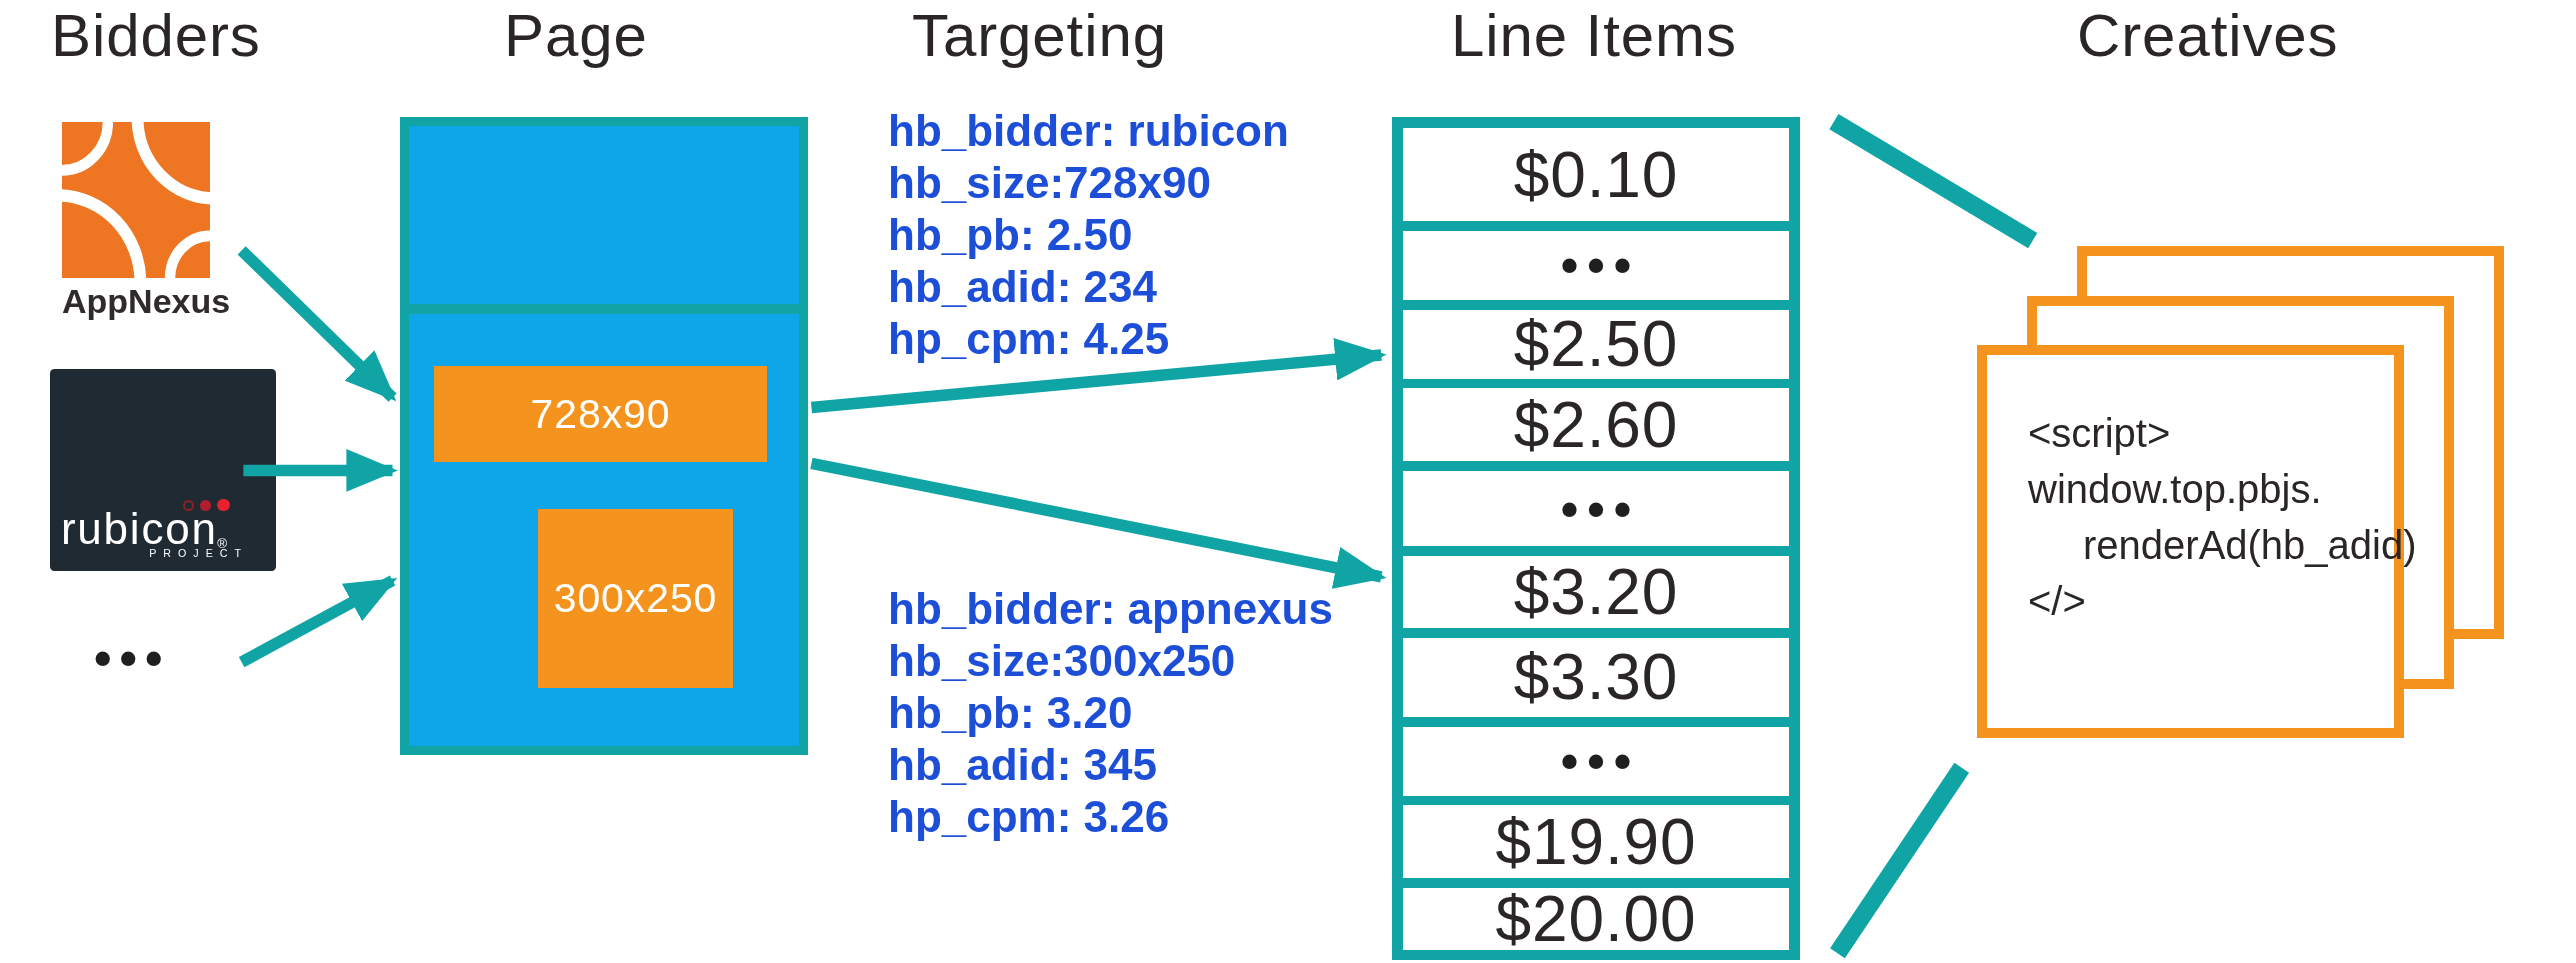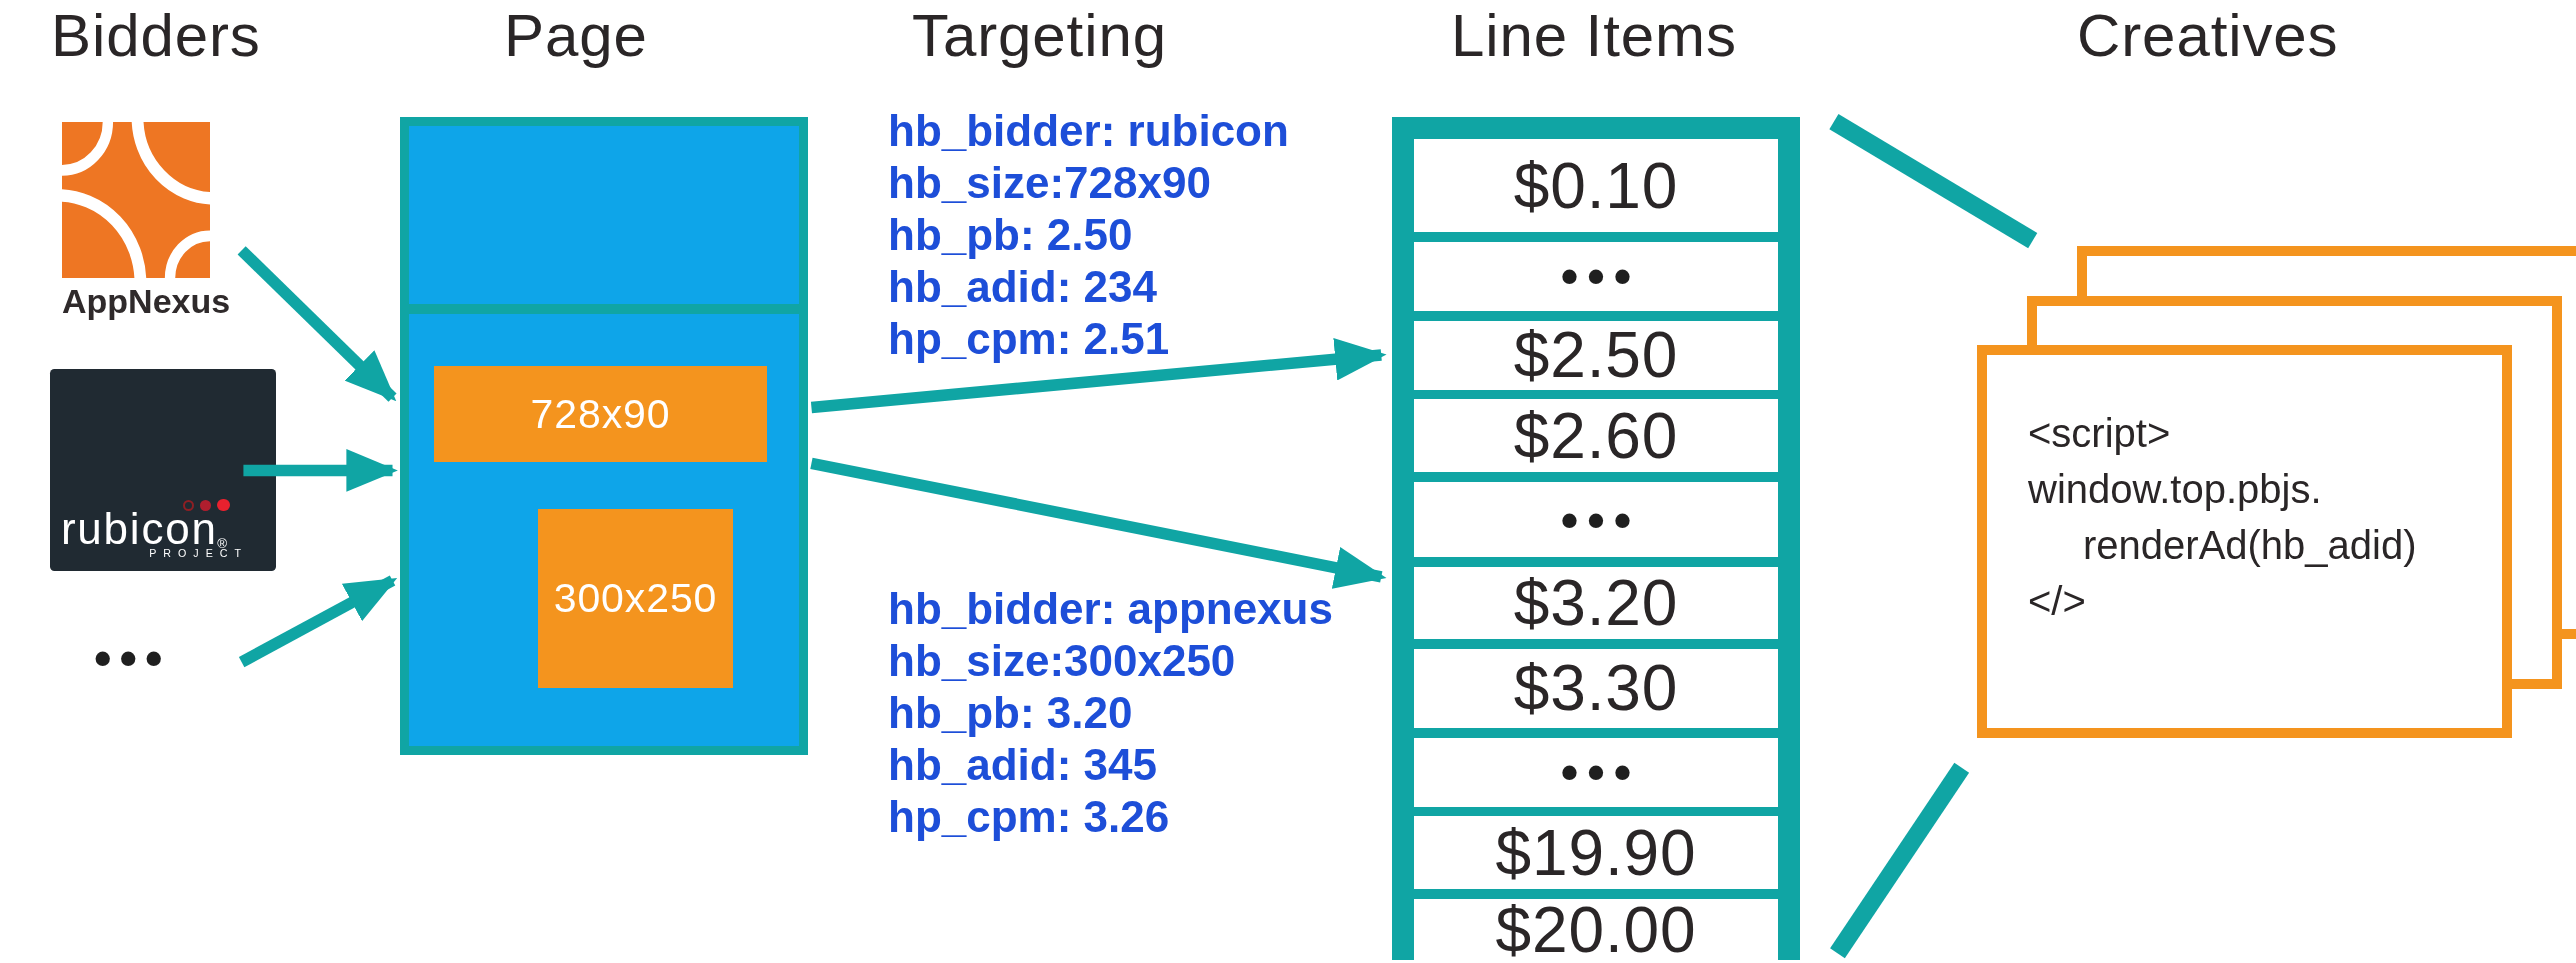--- a/index.html
+++ b/index.html
@@ -33,28 +33,28 @@
            color:#ffffff;font-size:41px;letter-spacing:0.9px;}
   .slot-banner{left:25px;top:240px;width:333px;height:96px;}
   .slot-rect{left:129px;top:383px;width:195px;height:179px;}
   
   .targeting-block{position:absolute;left:844px;font-size:44px;font-weight:bold;line-height:52px;
                    color:#1d4ed8;white-space:nowrap;}
   .tb-rubicon{top:105px;}
   .tb-appnexus{top:583px;}
   
   .li-table{position:absolute;left:1348px;top:117px;width:408px;height:843px;background:#10A5A4;
-            box-sizing:border-box;padding:22px;display:grid;row-gap:9.8px;
+            box-sizing:border-box;padding:11px;display:grid;row-gap:9.8px;
             grid-template-rows:93px 69px 69px 73px 75px 72px 79px 69px 73px 62px;}
   .li-row{background:#ffffff;display:flex;align-items:center;justify-content:center;}
   .li-row .val{font-size:64px;line-height:1;color:#2A2627;letter-spacing:0.9px;}
   .li-row.ellipsis .val{font-size:50px;font-weight:bold;letter-spacing:9px;color:#1F1F1F;
                         padding-left:9px;}
   
-  .creative-card{position:absolute;width:535px;height:393px;background:#ffffff;
+  .creative-card{position:absolute;width:427px;height:393px;background:#ffffff;
                  border:10.7px solid #F4941E;box-sizing:border-box;}
   .card-back{left:2033px;top:246px;}
   .card-middle{left:1983px;top:296px;}
   .card-front{left:1933px;top:345px;}
   .script-text{position:absolute;left:41px;top:50px;font-size:40px;line-height:56px;
                color:#2A2627;white-space:nowrap;}
   .script-line.indent{padding-left:55px;}
   
   .overlay{position:absolute;left:0;top:0;pointer-events:none;}
 </style>
@@ -101,21 +101,21 @@
     <div class="ad-slot slot-rect">
       <span>300x250</span>
     </div>
   </div>
 
   <div class="targeting-block tb-rubicon">
     <div>hb_bidder: rubicon</div>
     <div>hb_size:728x90</div>
     <div>hb_pb: 2.50</div>
     <div>hb_adid: 234</div>
-    <div>hp_cpm: 2.51</div>
+    <div>hp_cpm: 4.25</div>
   </div>
   <div class="targeting-block tb-appnexus">
     <div>hb_bidder: appnexus</div>
     <div>hb_size:300x250</div>
     <div>hb_pb: 3.20</div>
     <div>hb_adid: 345</div>
     <div>hp_cpm: 3.26</div>
   </div>
 
   <div class="li-table">

